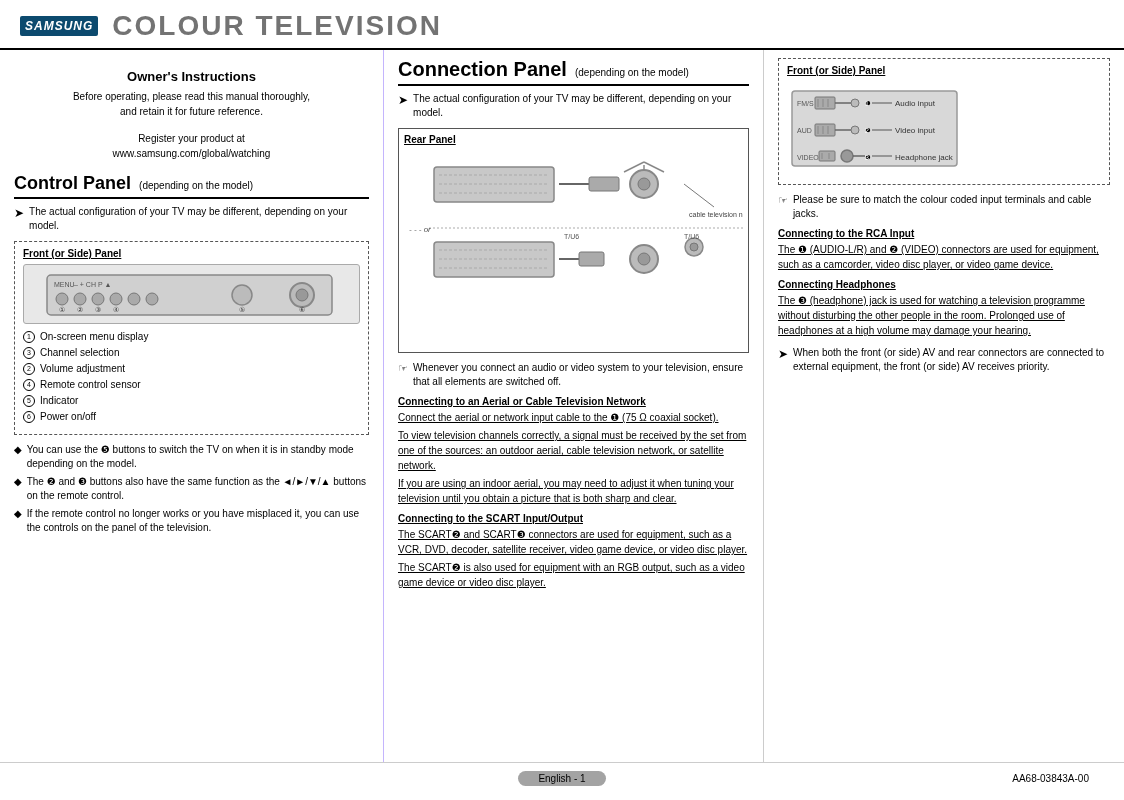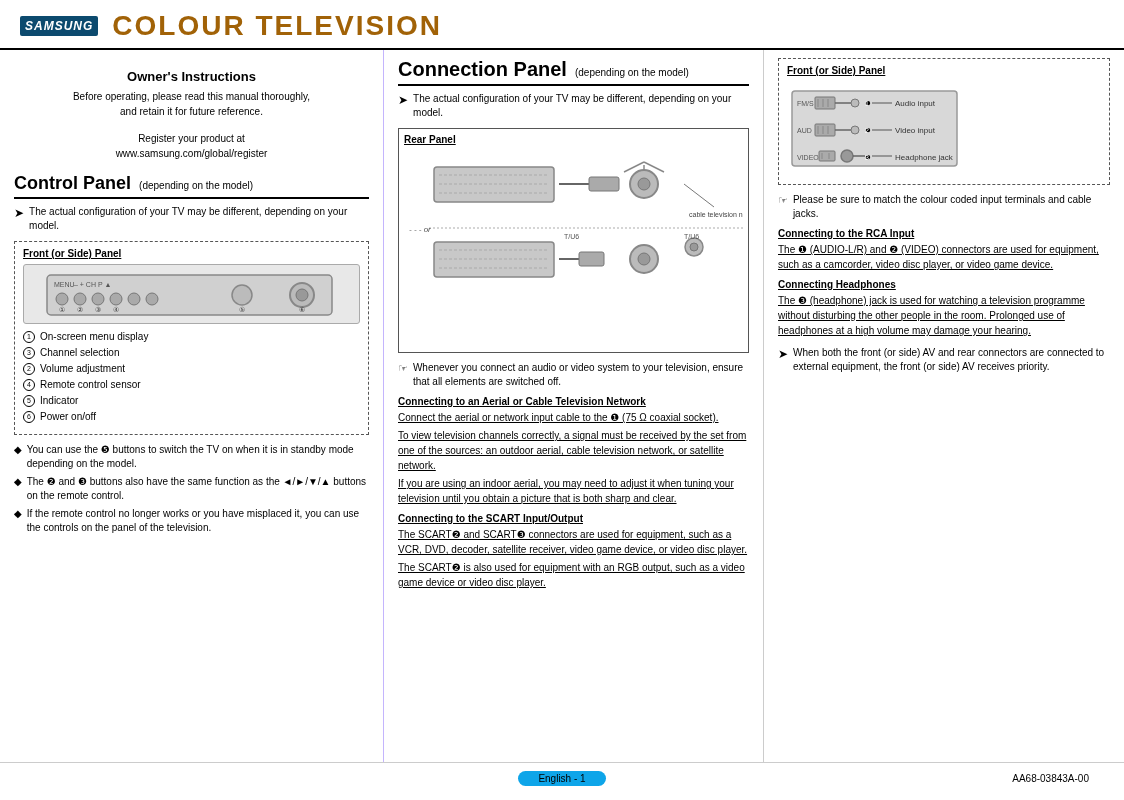--- a/index.html
+++ b/index.html
@@ -33,21 +33,21 @@
       font-weight: bold;
       padding: 3px 5px;
       letter-spacing: 1px;
       border-radius: 2px;
       font-style: italic;
     }
     .main-title {
       font-size: 28px;
       font-weight: bold;
       letter-spacing: 2px;
-      color: #a16207;
+      color: #737373;
     }
 
     
     .content {
       display: flex;
       height: calc(800px - 56px - 32px);
     }
 
     
     .col-left {
@@ -236,21 +236,21 @@
     
     .footer {
       height: 32px;
       display: flex;
       align-items: center;
       justify-content: center;
       border-top: 1px solid #ccc;
       position: relative;
     }
     .footer-center {
-      background: #0ea5e9;
+      background: #a3a3a3;
       padding: 2px 20px;
       border-radius: 10px;
       font-size: 10px;
     }
     .footer-right {
       position: absolute;
       right: 35px;
       font-size: 10px;
     }
 
@@ -283,21 +283,21 @@
 
 <div class="content">
 
   <div class="col-left">
     <div class="owners-instructions">
       <h2>Owner's Instructions</h2>
       <p>Before operating, please read this manual thoroughly,</p>
       <p>and retain it for future reference.</p>
       <br>
       <p>Register your product at</p>
-      <p>www.samsung.com/global/register</p>
+      <p>www.samsung.com/global/watching</p>
     </div>
 
     <div class="section-header">
       <span class="section-title-large">Control Panel</span>
       <span class="section-title-small">(depending on the model)</span>
     </div>
 
     <div class="arrow-note">
       <span class="arrow-icon">➤</span>
       <span>The actual configuration of your TV may be different, depending on your model.</span>

